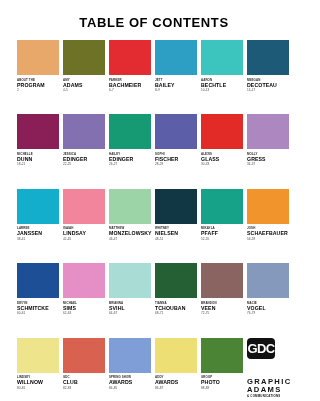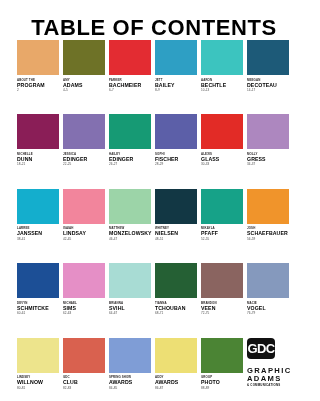--- a/index.html
+++ b/index.html
@@ -24,21 +24,21 @@
 
   
   #toc-title {
     position: absolute;
     top: 15px;
     left: 0;
     width: 308px;
     text-align: center;
     font-family: "Liberation Sans", sans-serif;
     font-weight: bold;
-    font-size: 22px;
+    font-size: 13px;
     letter-spacing: 0.6px;
     color: #000000;
     white-space: nowrap;
   }
 
   
   #grid {
     position: absolute;
     left: 17px;
     top: 40px;
@@ -116,21 +116,21 @@
   }
   .logo-mark-text {
     color: #ffffff;
     font-family: "Liberation Sans", sans-serif;
     font-weight: bold;
     font-size: 13px;
     letter-spacing: -0.6px;
     line-height: 1;
   }
   .logo-words {
-    margin-top: 8px;
+    margin-top: 19px;
     line-height: 1;
   }
   .logo-line1, .logo-line2 {
     display: block;
     font-family: "Liberation Sans", sans-serif;
     font-weight: bold;
     font-size: 7.6px;
     letter-spacing: 1.35px;
     color: #111111;
     white-space: nowrap;

